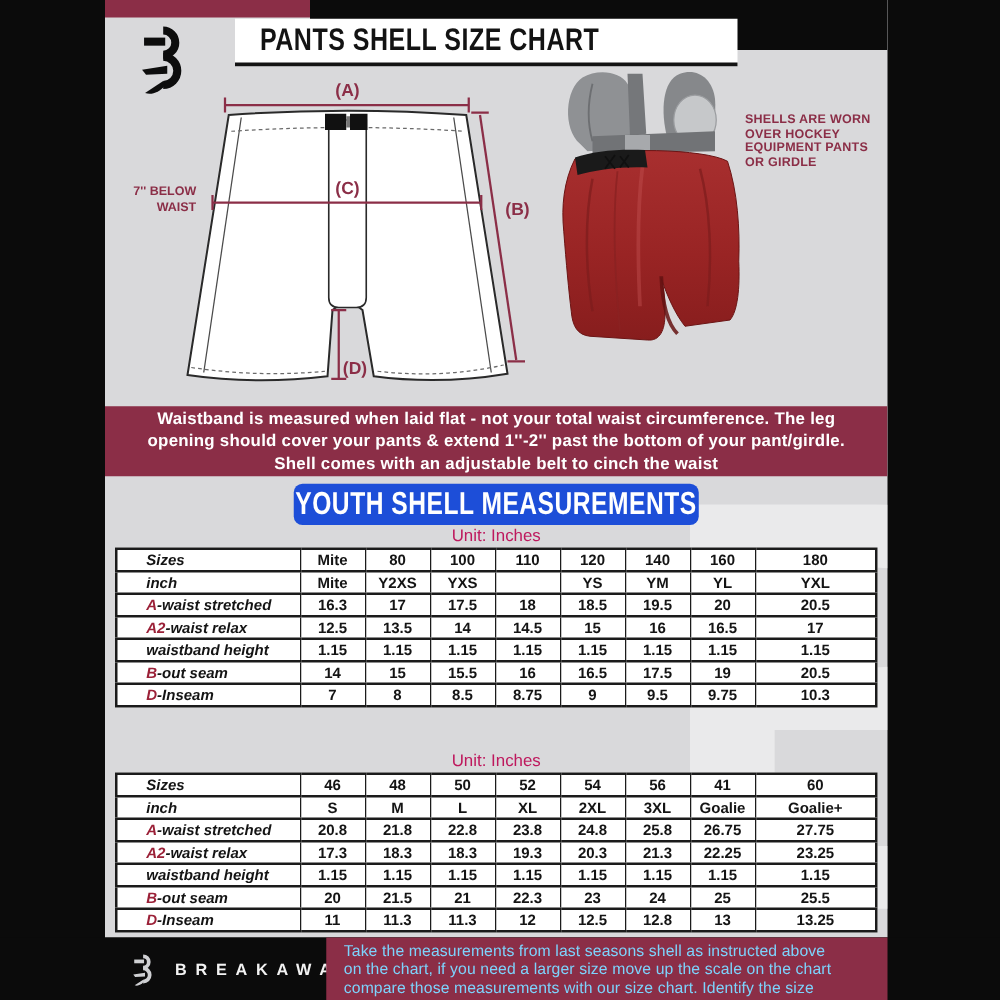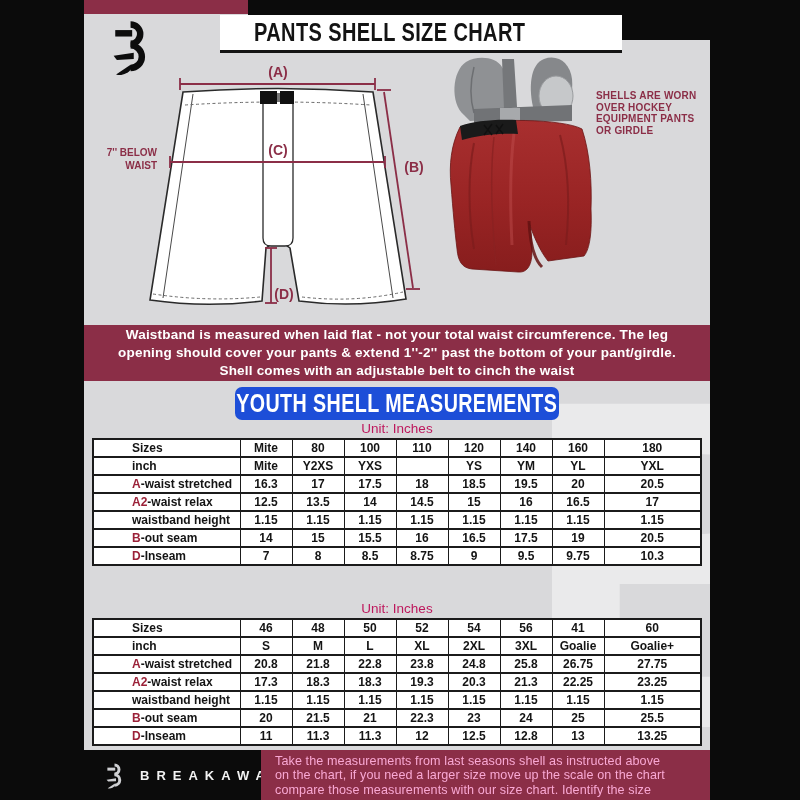--- a/index.html
+++ b/index.html
@@ -4,21 +4,21 @@
 <style>
   html,body{margin:0;padding:0;}
   body{background:#000;font-family:"Liberation Sans",sans-serif;}
   .stage{position:relative;width:800px;height:800px;background:#0b0b0b;overflow:hidden;}
   .card{position:absolute;left:84px;top:0;width:626px;height:750px;background:#d9d9db;overflow:hidden;}
   .accent{position:absolute;left:0;top:0;width:164px;height:14px;background:#8B2E47;}
   .topbar{position:absolute;left:164px;top:0;width:462px;height:40px;background:#0b0b0b;}
   .logo{position:absolute;left:27px;top:18px;width:52px;height:58px;z-index:2;}
   .titlebox{position:absolute;left:104px;top:15px;width:402px;height:38px;background:#ffffff;
     border-bottom:3px solid #141414;box-sizing:border-box;display:flex;align-items:center;
-    padding-left:34px;z-index:2;margin-left:32px;}
+    padding-left:20px;z-index:2;}
   .titlebox .cond{font-size:25px;font-weight:bold;color:#131313;transform:scaleX(0.8);
     transform-origin:left center;white-space:nowrap;letter-spacing:0.5px;}
   .datebox{position:absolute;left:506px;top:13px;width:120px;height:40px;background:#8B2E47;
     display:flex;align-items:center;justify-content:center;z-index:2;}
   .datebox .cond{color:#fff;font-size:26px;font-weight:bold;transform:scaleX(0.78);white-space:nowrap;}
   .diagram{position:absolute;left:6px;top:52px;width:352px;height:258px;}
   .diagram text{font-family:"Liberation Sans",sans-serif;font-weight:bold;fill:#8B2E47;}
   .diagram .lab{font-size:14px;}
   .diagram .small{font-size:10px;}
   .photo{position:absolute;left:360px;top:53px;width:148px;height:232px;}
@@ -31,30 +31,30 @@
     border-radius:7px;display:flex;align-items:center;justify-content:center;z-index:1;}
   .secbanner span{color:#fff;font-size:24px;font-weight:bold;white-space:nowrap;
     transform:scale(0.82,1.06);letter-spacing:0.5px;}
   .unit{position:absolute;left:0;width:626px;text-align:center;color:#be185d;font-size:13.5px;z-index:1;}
   table.sizes{position:absolute;left:8px;width:610px;border-collapse:collapse;table-layout:fixed;
     background:#fff;border:2px solid #1b1b1b;z-index:1;}
   table.sizes td{border-left:1px solid #1b1b1b;border-right:1px solid #1b1b1b;
     border-top:2px solid #1b1b1b;border-bottom:2px solid #1b1b1b;
     height:16px;padding:0;font-size:12px;font-weight:bold;color:#141414;text-align:center;
     white-space:nowrap;overflow:hidden;}
-  table.sizes td.lbl{text-align:left;padding-left:38px;}
+  table.sizes td.lbl{text-align:left;padding-left:23px;font-style:italic;}
   table.sizes .pfx{color:#9B2138;}
   .watermark{position:absolute;right:-150px;top:330px;font-size:470px;line-height:1;
     font-weight:bold;color:rgba(255,255,255,0.45);z-index:0;}
   .footer{position:absolute;left:0;top:750px;width:800px;height:50px;background:#0b0b0b;}
   .fbrand{position:absolute;left:106px;top:0;height:50px;display:flex;align-items:center;gap:11px;}
   .fbrand svg{width:23px;height:27px;}
   .fbrand span{color:#f2f2f2;font-size:13px;font-weight:bold;letter-spacing:7px;}
   .fmaroon{position:absolute;left:261px;top:0;width:449px;height:50px;background:#8B2E47;
-    box-sizing:border-box;padding:4px 0 11px 14px;color:#f9a8d4;font-size:12.6px;font-weight:500;
+    box-sizing:border-box;padding:4px 0 11px 14px;color:#7dd3fc;font-size:12.6px;font-weight:500;
     line-height:14.4px;letter-spacing:0.1px;}
 </style>
 </head>
 <body>
 
 <div class="stage">
   <div class="card">
     <div class="watermark">B</div>
     <div class="accent"></div>
     <div class="topbar"></div>

